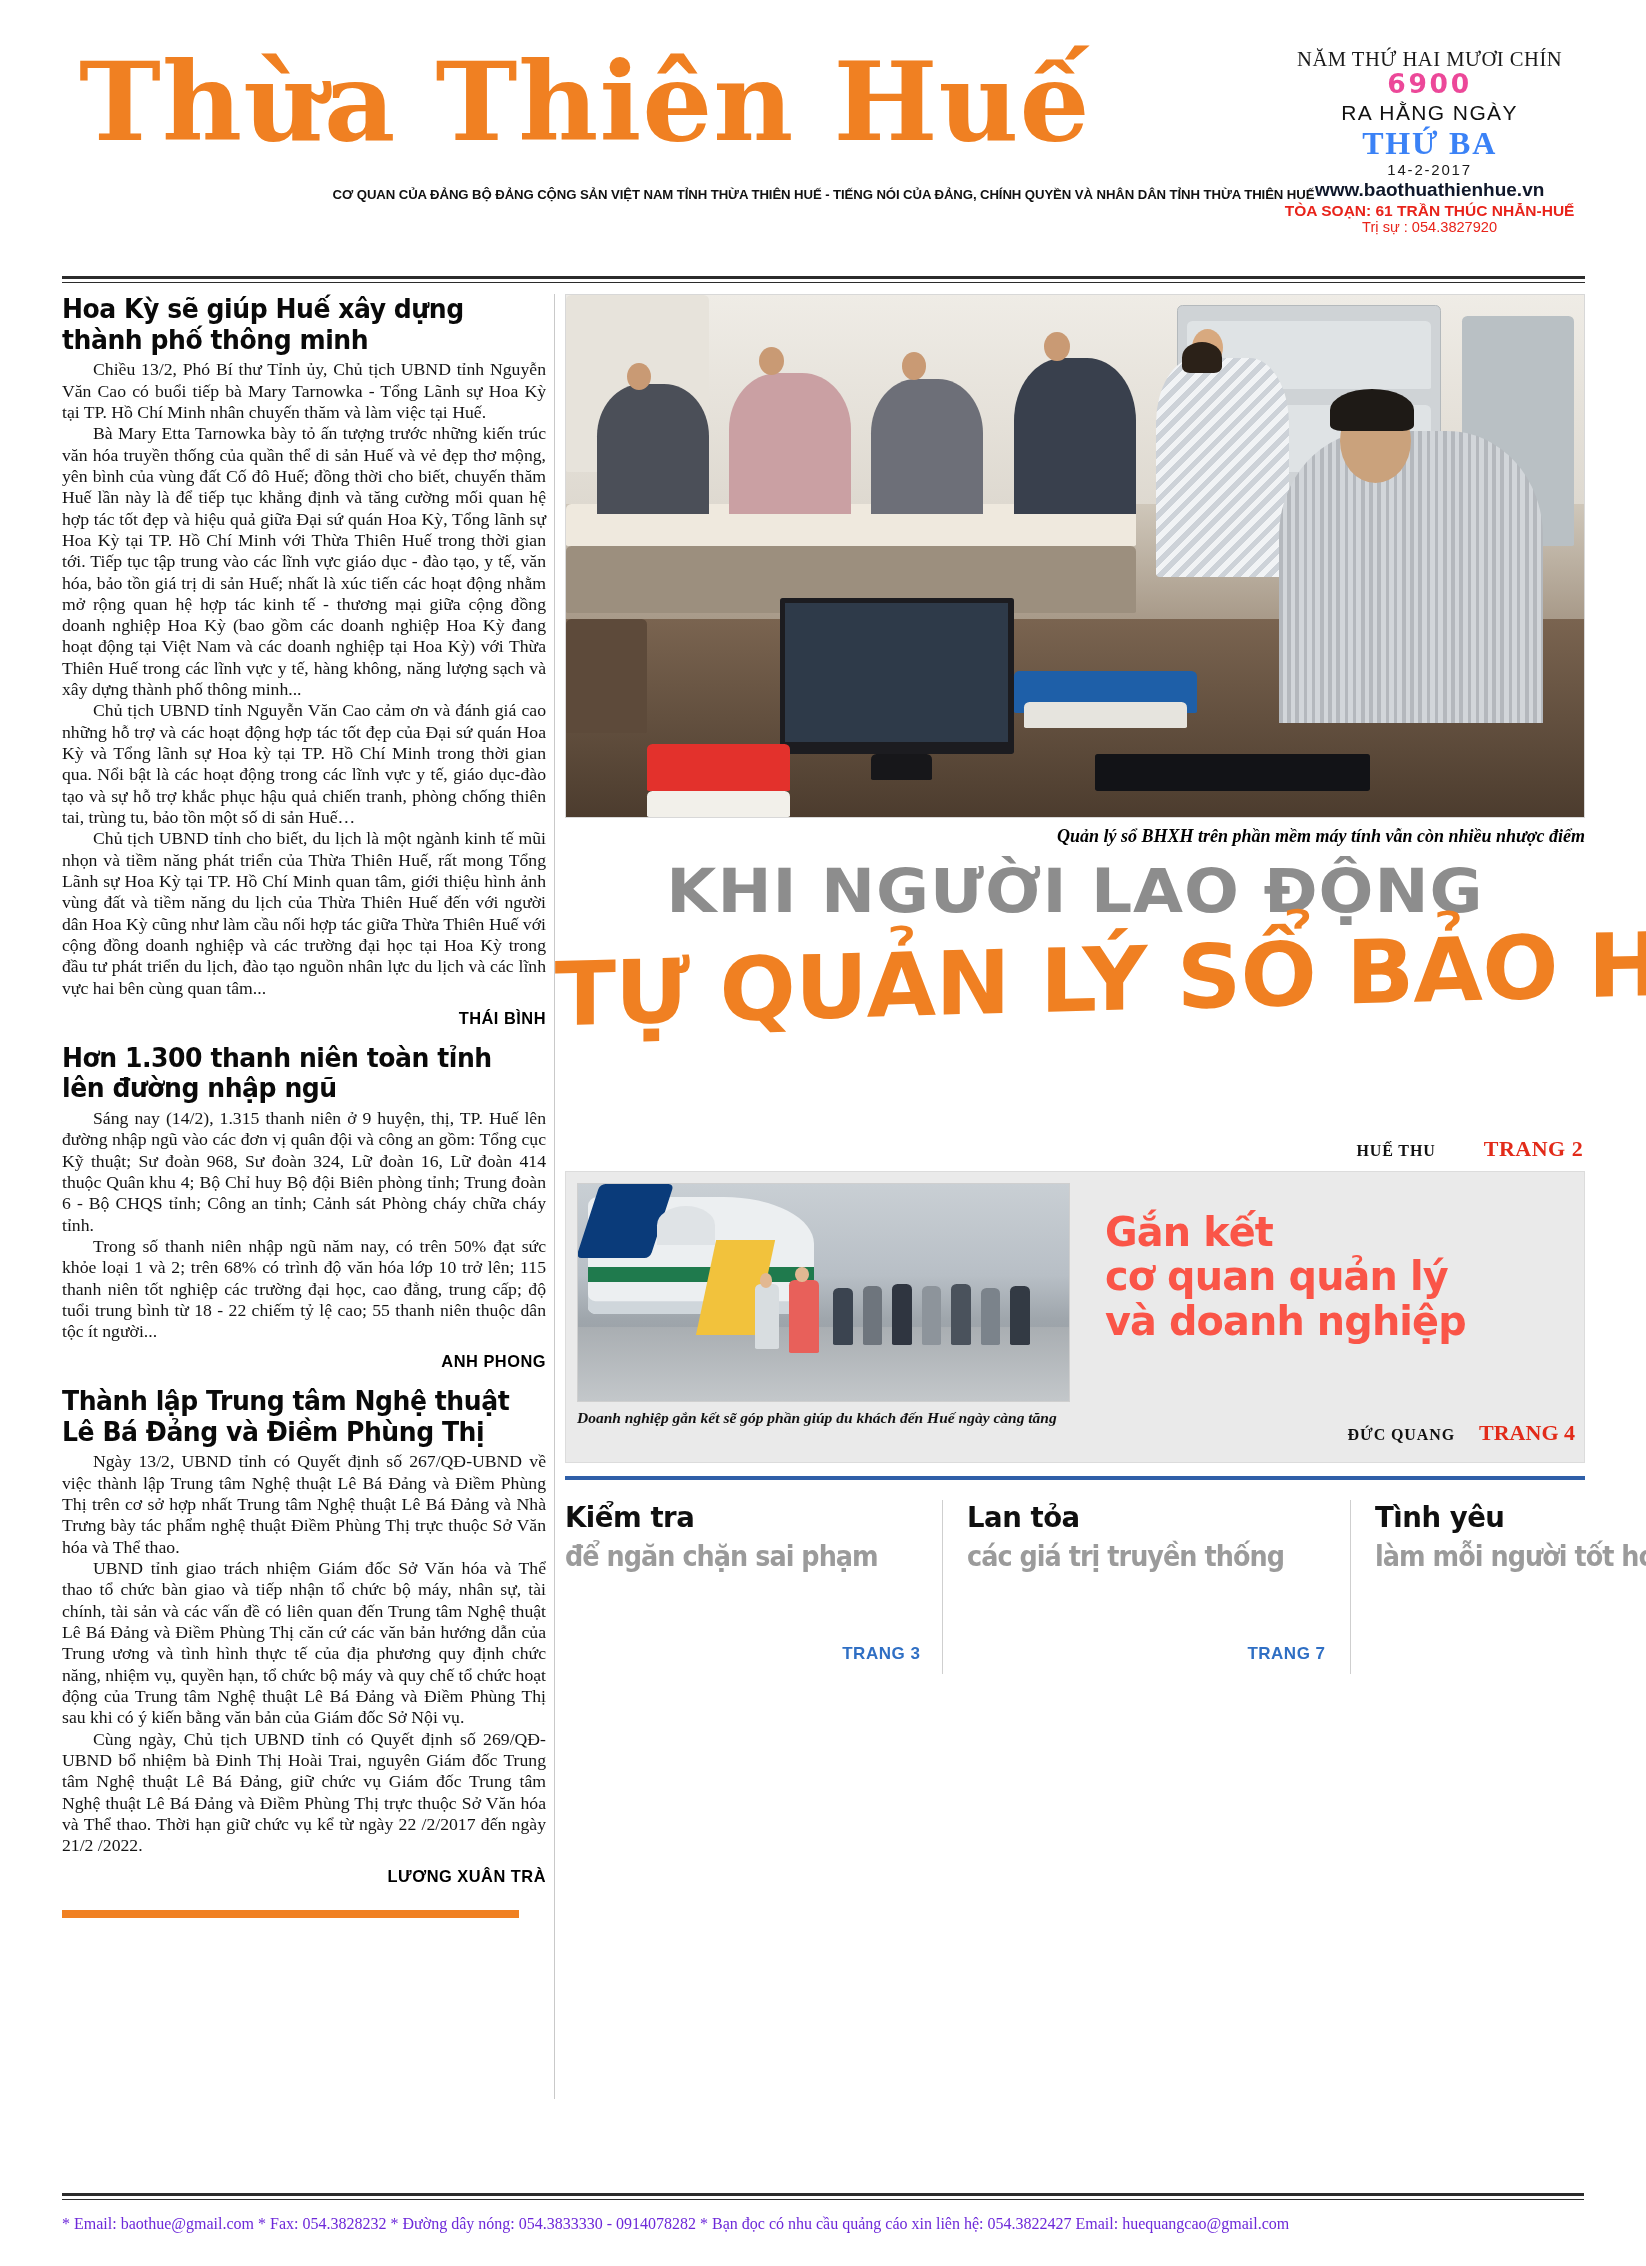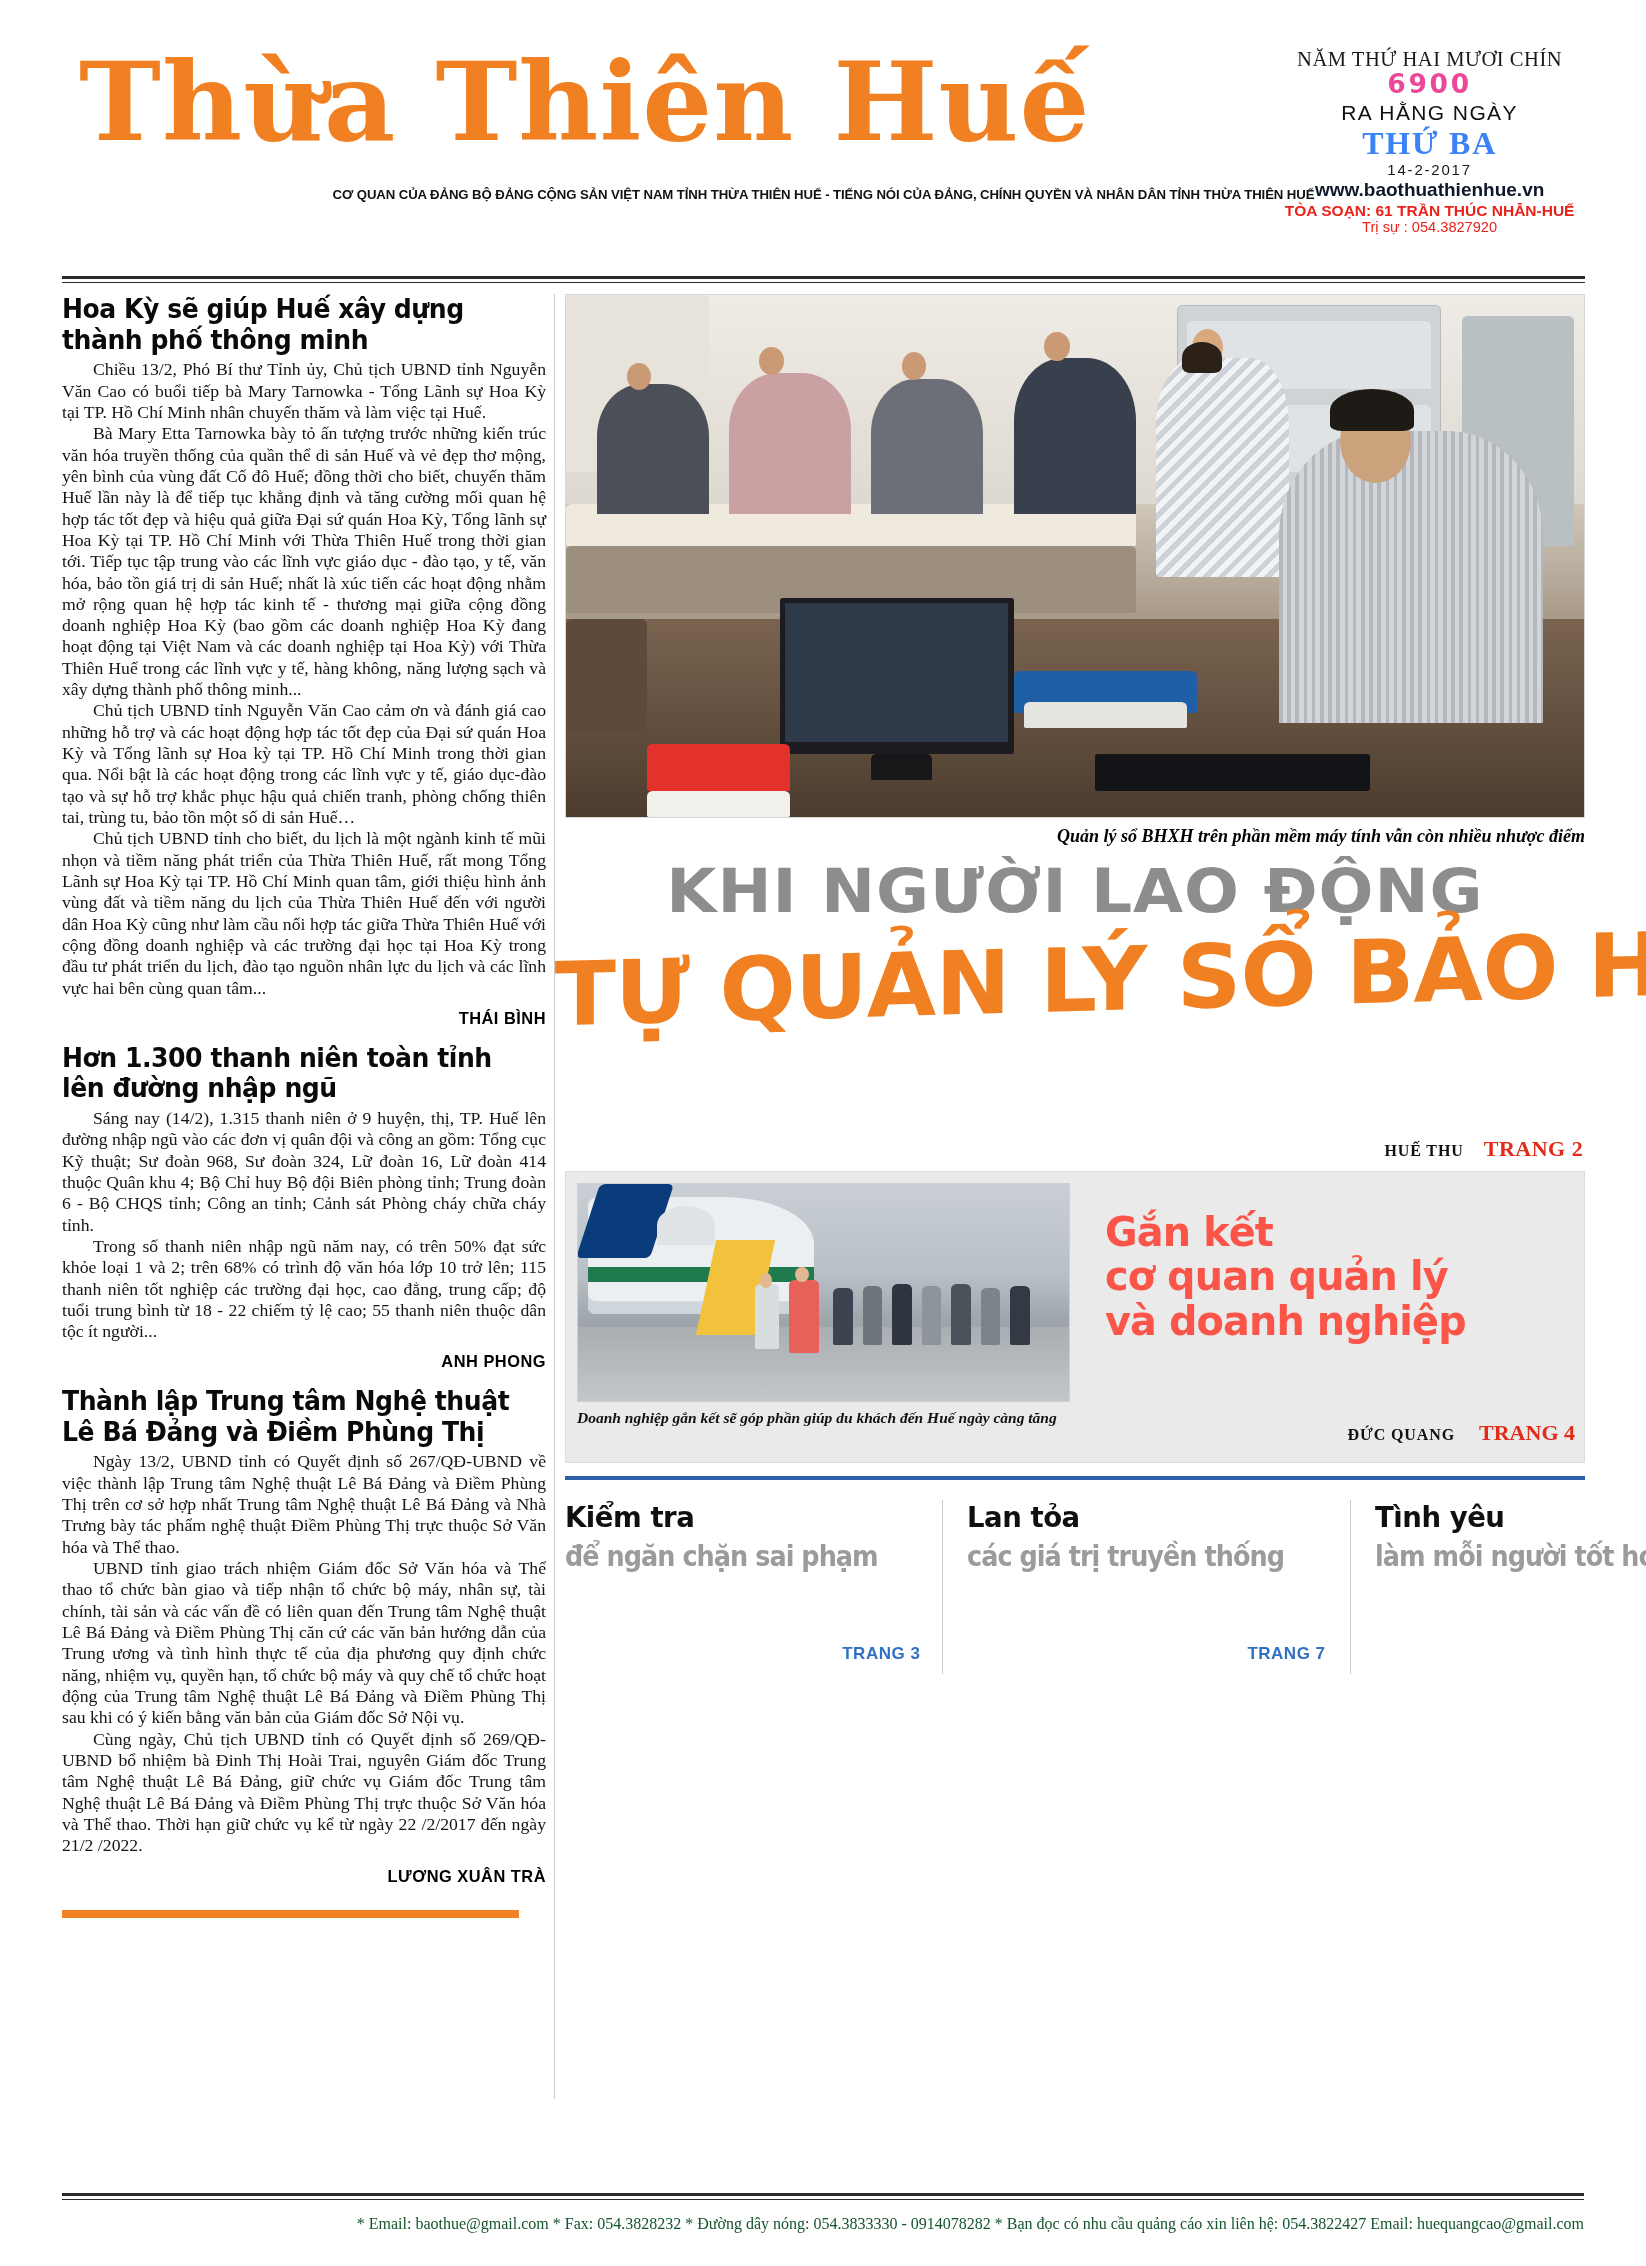--- a/index.html
+++ b/index.html
@@ -151,21 +151,21 @@
     color:#F08022;
     letter-spacing: -0.9px;
     line-height: 1;
     text-align:center;
     margin-top: 16.4px;
     transform: scaleX(1.02) skewY(-1.6deg);
     white-space: nowrap;
   }
   .feat-credit {
     position:absolute; right: 1.8px; bottom: 0px;
-    display:flex; align-items:baseline; gap: 20px;
+    display:flex; align-items:baseline; gap: 48px;
   }
   .feat-credit .auth {
     font-family:"Liberation Serif", serif; font-weight:700;
     font-size:16px; letter-spacing:0.9px; color:#111;
   }
   .feat-credit .pg {
     font-family:"Liberation Serif", serif; font-weight:700;
     font-size: 22px; letter-spacing:0.5px; color:#E22B19;
   }
 
@@ -220,23 +220,23 @@
     font-family:"Liberation Sans", sans-serif; font-weight:700;
     font-size: 17px; color:#2F6FC4; letter-spacing:0.5px;
   }
   .teaser:first-child .t-pg { right: 22px; }
 
   
   .foot-rule-a { position:absolute; left:62px; top:2193px; width:1522px; height:2.7px; background:#2b2b2b; }
   .foot-rule-b { position:absolute; left:62px; top:2199px; width:1522px; height:0.9px; background:#2b2b2b; }
   .footer {
     position:absolute; left:62px; top:2215px; width:1522px;
-    text-align:right;
+    text-align:left;
     font-family:"Liberation Serif", serif;
-    font-size: 16px; color:#14532d;
+    font-size: 16px; color:#6d28d9;
   }
 
   
   .orange-bar { margin-top: 24px; width: 457px; height: 8.2px; background:#F08022; }
   .office-bg { position:absolute; inset:0; background:linear-gradient(180deg,#e9e6df 0%,#d8d2c7 38%,#b9ada0 60%,#6b5a4a 100%); }
   .wall { position:absolute; left:0; top:0; width:100%; height:40%; background:linear-gradient(180deg,#efece6,#ded9d0); }
   .counter { position:absolute; left:0; top:40%; width:100%; height:22%; background:linear-gradient(180deg,#cfc7ba,#a89a89); }
   .desk { position:absolute; left:0; bottom:0; width:100%; height:38%; background:linear-gradient(180deg,#7a6450,#4c3c2e); }
   .monitor { position:absolute; background:#1c1c20; border-radius:2.7px; }
   .monitor::after{content:"";position:absolute;left:5.5px;top:5.5px;right:5.5px;bottom:12.8px;background:#2e3a49;}

